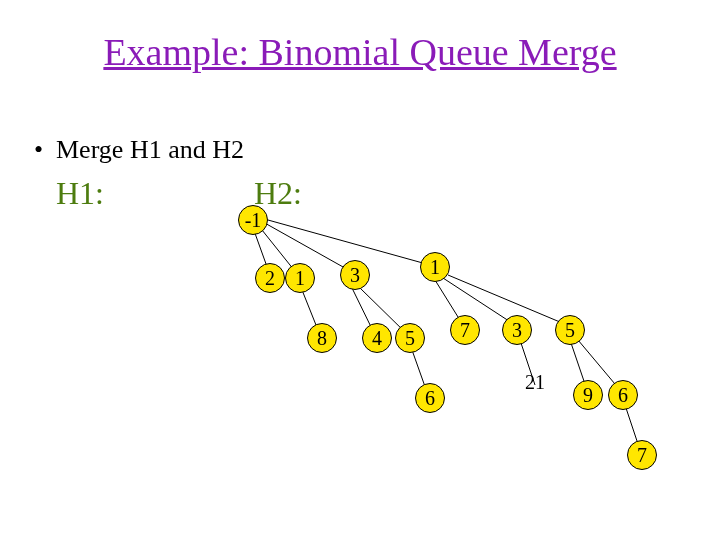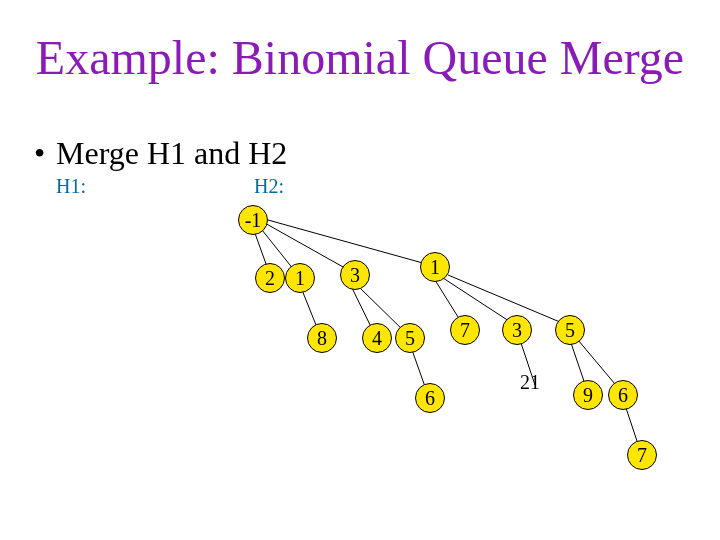--- a/index.html
+++ b/index.html
@@ -10,39 +10,40 @@
     font-family: "Times New Roman", serif;
     position: relative;
     overflow: hidden;
   }
   .title {
     position: absolute;
     top: 30px;
     left: 0;
     right: 0;
     text-align: center;
-    font-size: 48px;
+    font-size: 38px;
     color: #8a1bb8;
+    text-decoration: underline;
   }
   .bullet {
     position: absolute;
     left: 56px;
     top: 135px;
-    font-size: 32px;
+    font-size: 26px;
     color: #000;
   }
   .bullet::before {
     content: "•";
     position: absolute;
     left: -22px;
   }
   .label {
     position: absolute;
-    font-size: 20px;
-    color: #0369a1;
+    font-size: 32px;
+    color: #4d7c0f;
   }
   svg {
     position: absolute;
     left: 0;
     top: 0;
   }
   .node {
     position: absolute;
     width: 30px;
     height: 30px;
@@ -51,20 +52,21 @@
     border: 1px solid #000;
     display: flex;
     align-items: center;
     justify-content: center;
     font-size: 20px;
     box-sizing: border-box;
   }
   .plain {
     position: absolute;
     font-size: 20px;
+    text-align: center;
     width: 30px;
   }
 </style>
 </head>
 <body>
 
 <div class="title">Example: Binomial Queue Merge</div>
 <div class="bullet">Merge H1 and H2</div>
 
 <div class="label" style="left:56px; top:175px">H1:</div>

